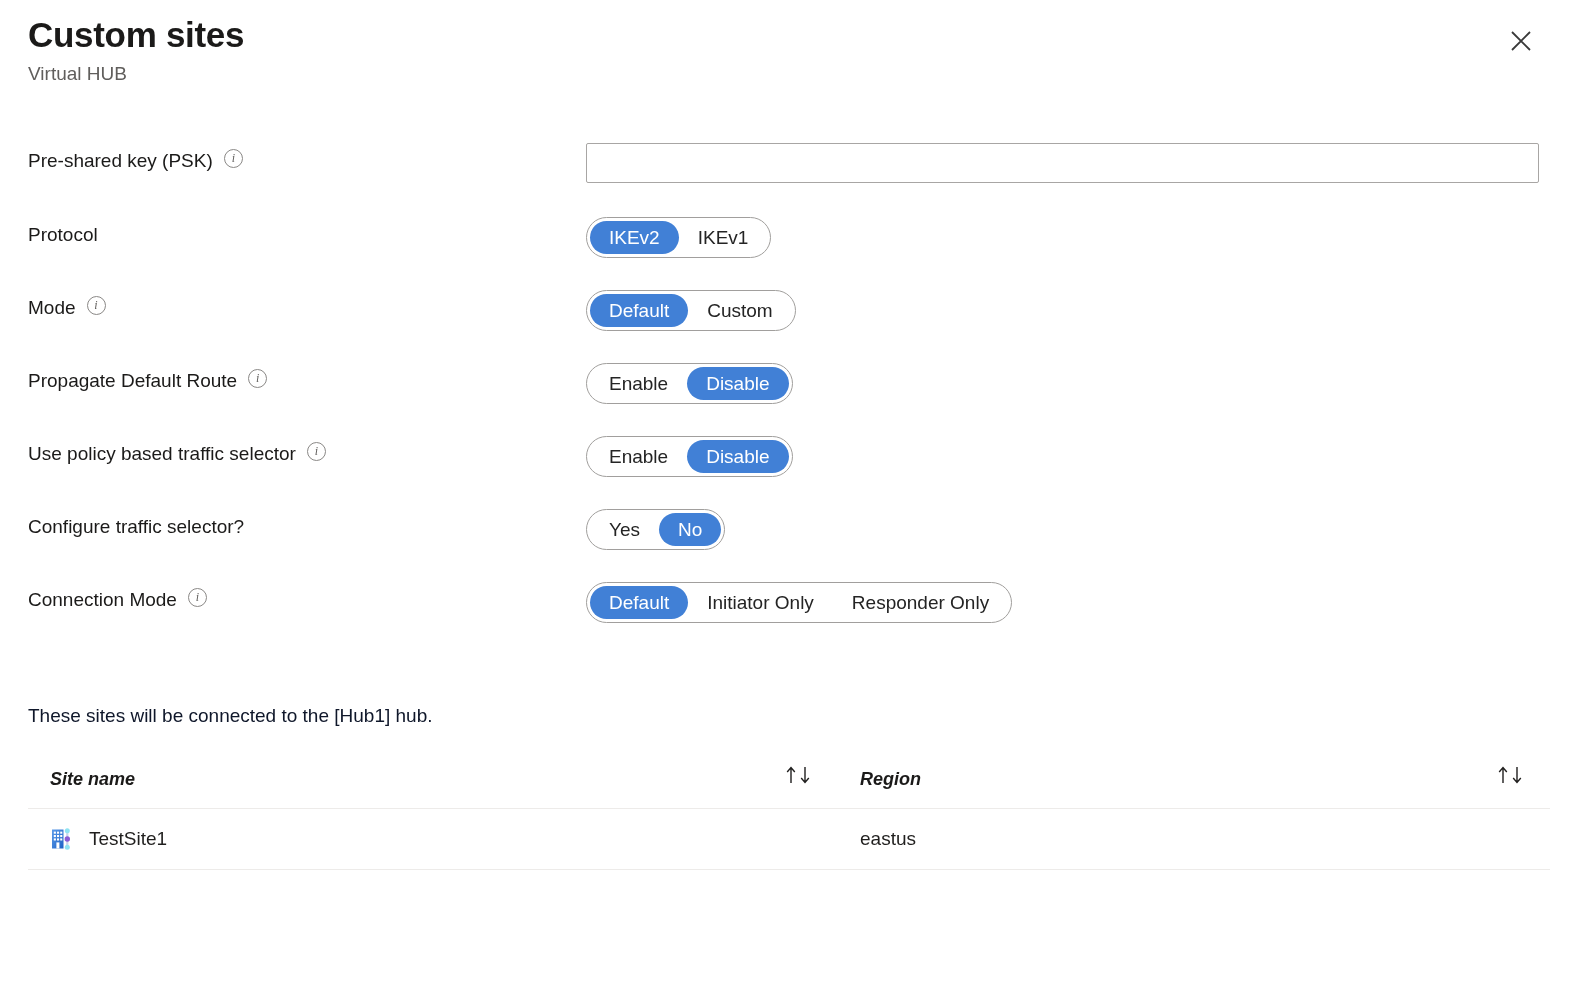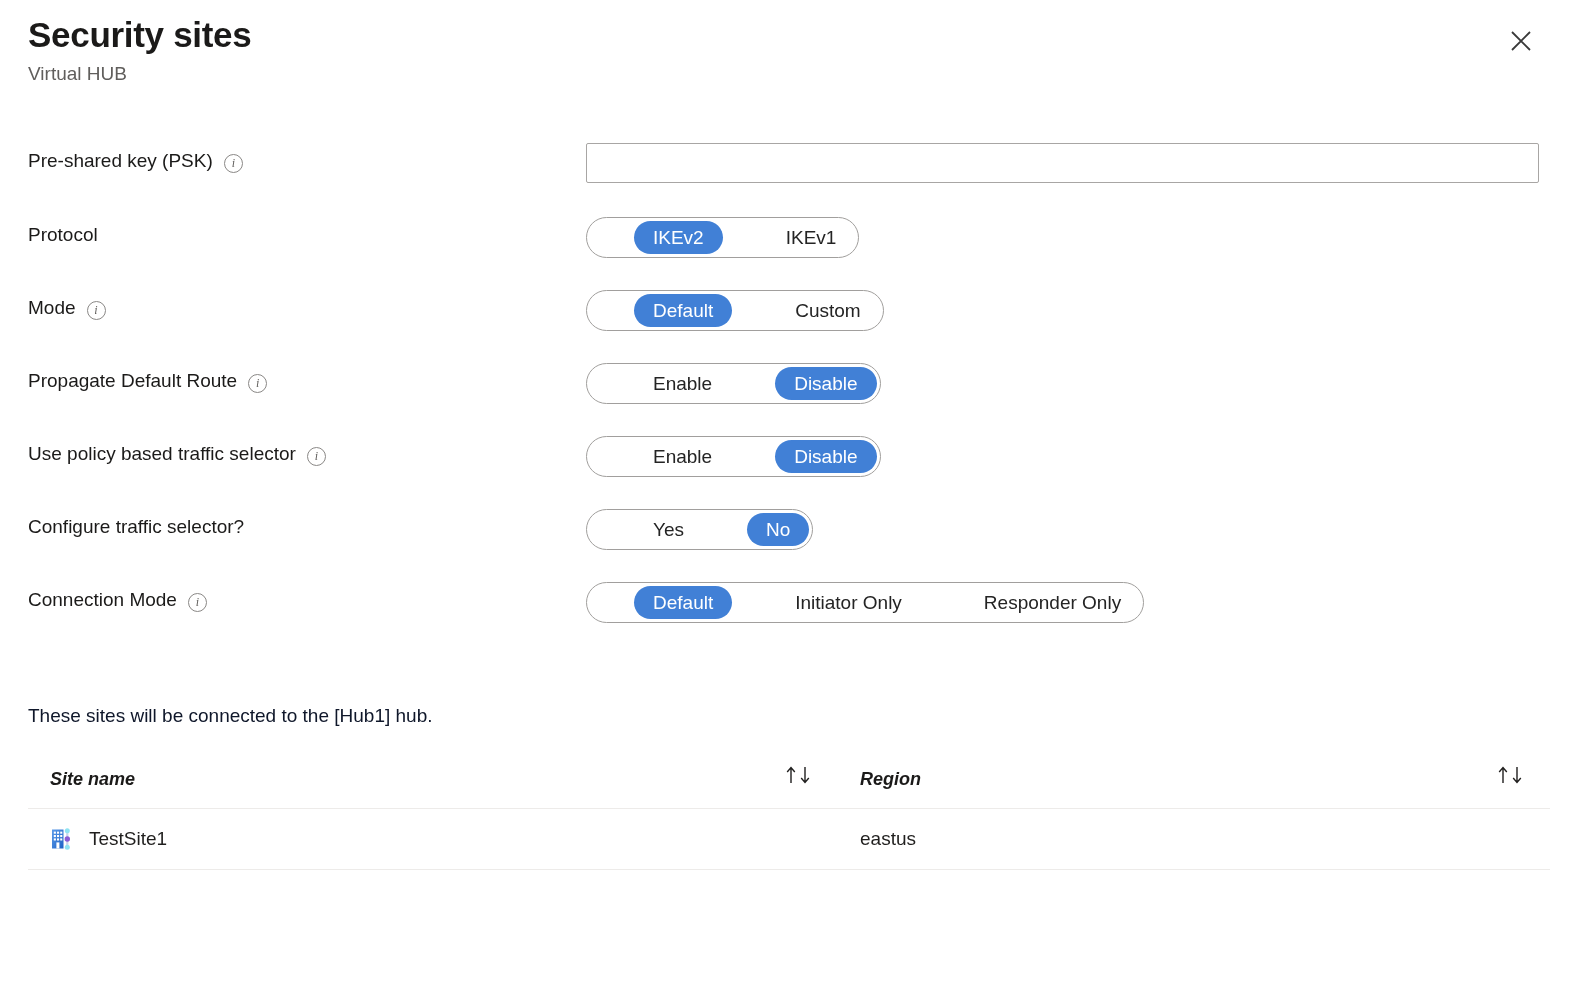--- a/index.html
+++ b/index.html
@@ -72,21 +72,21 @@
     margin-bottom: 26px;
   }
   .form-row.row-psk { margin-bottom: 27px; }
   .field-label {
     width: 558px;
     flex: 0 0 558px;
     font-size: 19px;
     color: #1b1a19;
     font-weight: 400;
     display: flex;
-    align-items: flex-end;
+    align-items: flex-start;
     gap: 11px;
     padding-top: 6px;
     line-height: 1.3;
   }
   .field-control { flex: 1 1 auto; }
 
   
   .info-icon {
     display: inline-flex;
     align-items: center;
@@ -138,21 +138,20 @@
     padding: 0 19px;
     border-radius: 999px;
     font-size: 19px;
     color: #242424;
     cursor: pointer;
     white-space: nowrap;
     background: transparent;
     border: none;
     font-family: "Liberation Sans", sans-serif;
     line-height: 1;
-    margin-left: 44px;
   }
   .pill-option.selected {
     background: #4180d6;
     color: #ffffff;
   }
 
   
   .sites-note {
     padding: 0 28px;
     margin-top: 76px;
@@ -197,21 +196,21 @@
     display: flex;
     align-items: center;
     gap: 13px;
   }
   .site-icon { flex: 0 0 26px; width: 26px; height: 26px; display:block; }
 </style>
 </head>
 <body>
 
 <div class="blade-header">
-  <h1 class="blade-title">Security sites</h1>
+  <h1 class="blade-title">Custom sites</h1>
   <div class="blade-subtitle">Virtual HUB</div>
   <button class="close-button" aria-label="Close">
     <span>
       <svg width="26" height="26" viewBox="0 0 26 26" aria-hidden="true">
         <path d="M4 4 L22 22 M22 4 L4 22" stroke="#393939" stroke-width="1.8" fill="none"></path>
       </svg>
     </span>
   </button>
 </div>
 

